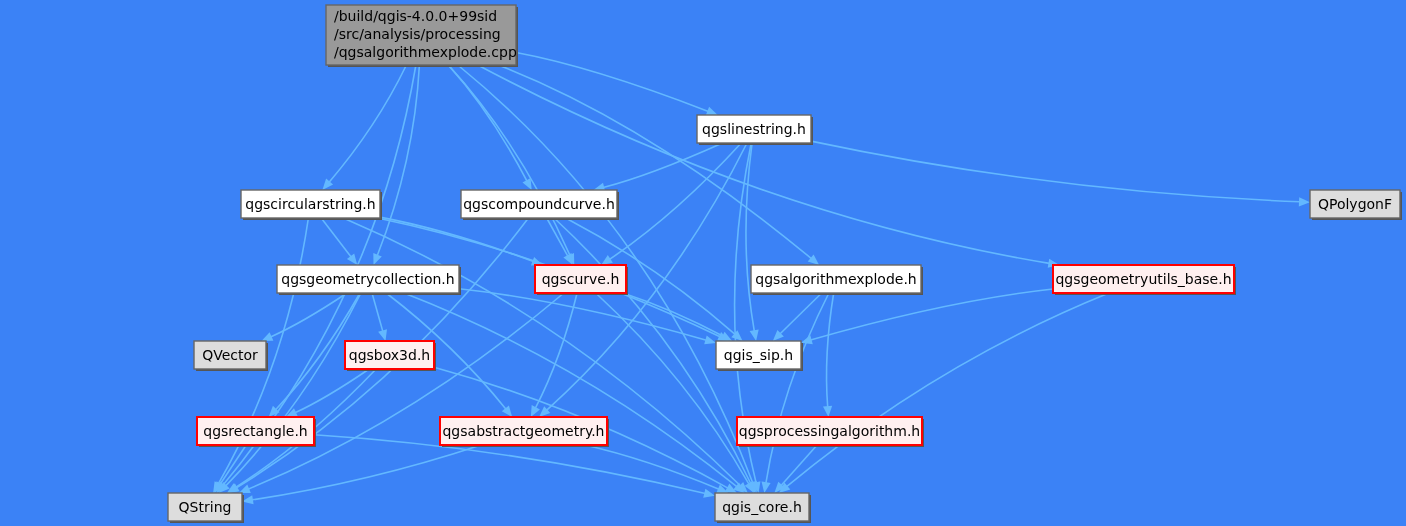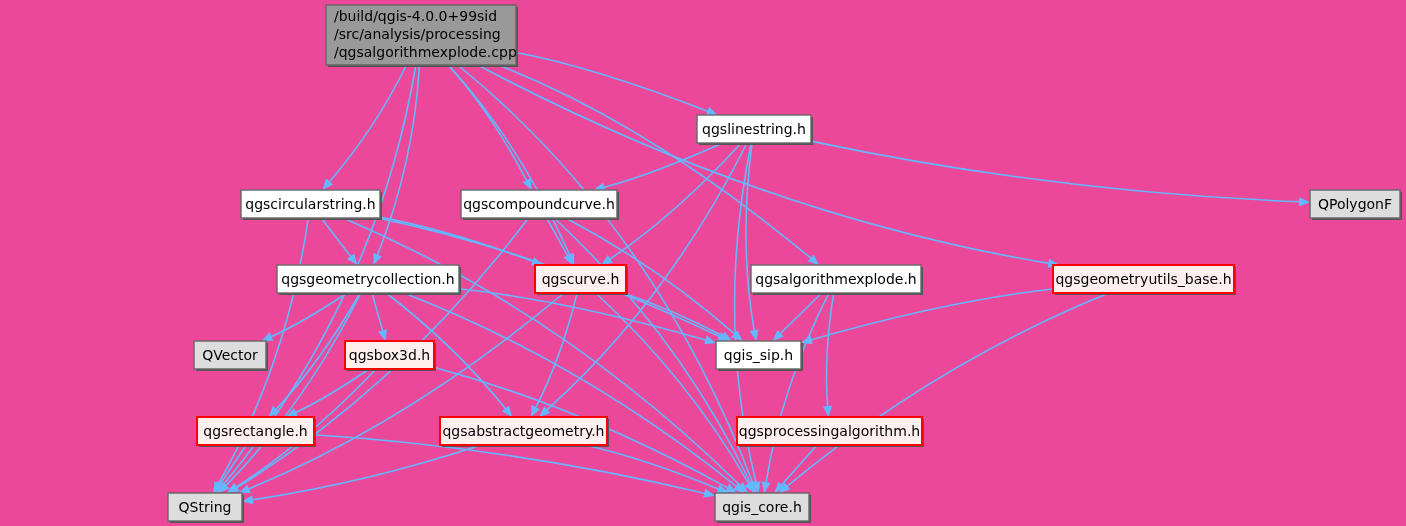--- a/index.html
+++ b/index.html
@@ -4,21 +4,21 @@
 <style>
   html, body {
     margin: 0;
     padding: 0;
     background: #000000;
   }
   #graph-root {
     position: relative;
     width: 1406px;
     height: 526px;
-    background: #ec4899;
+    background: #3b82f6;
     overflow: hidden;
     font-family: "DejaVu Sans", "Liberation Sans", sans-serif;
   }
   svg#graph-canvas {
     position: absolute;
     left: 0; top: 0;
     width: 1406px;
     height: 526px;
     display: block;
   }

